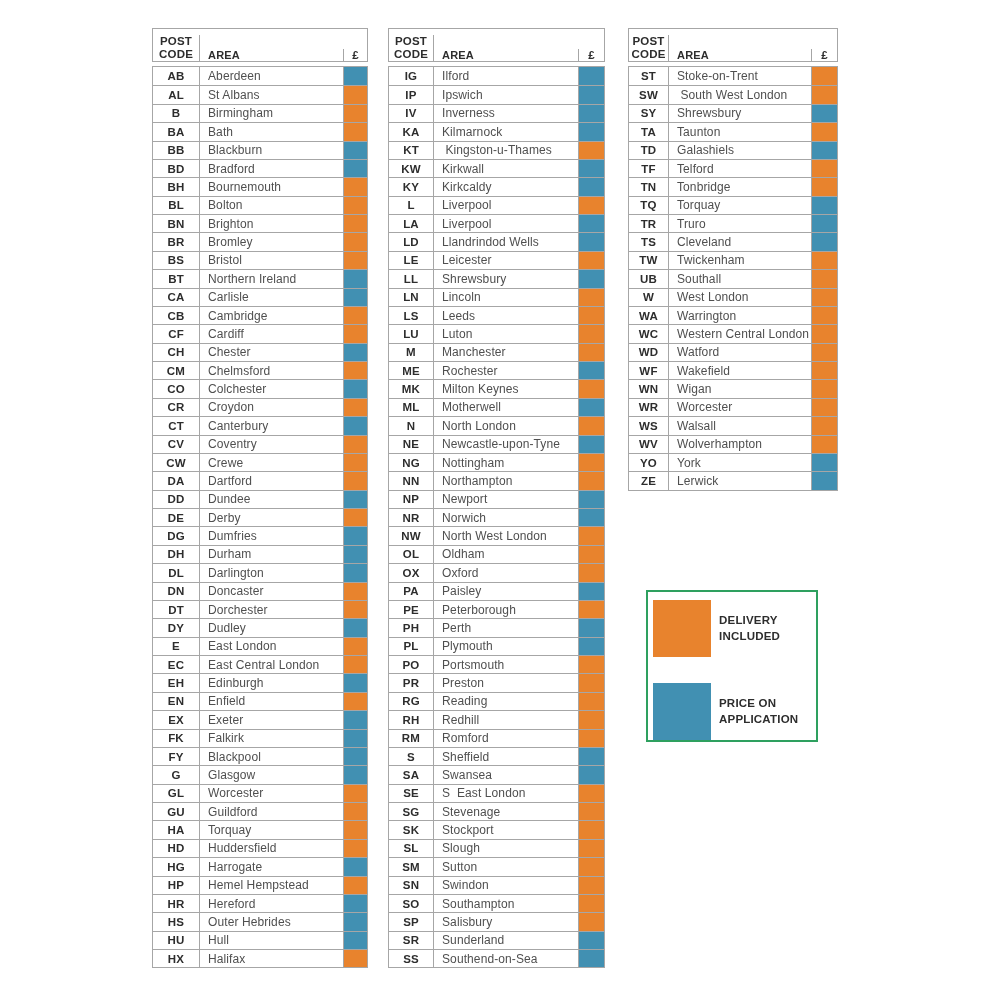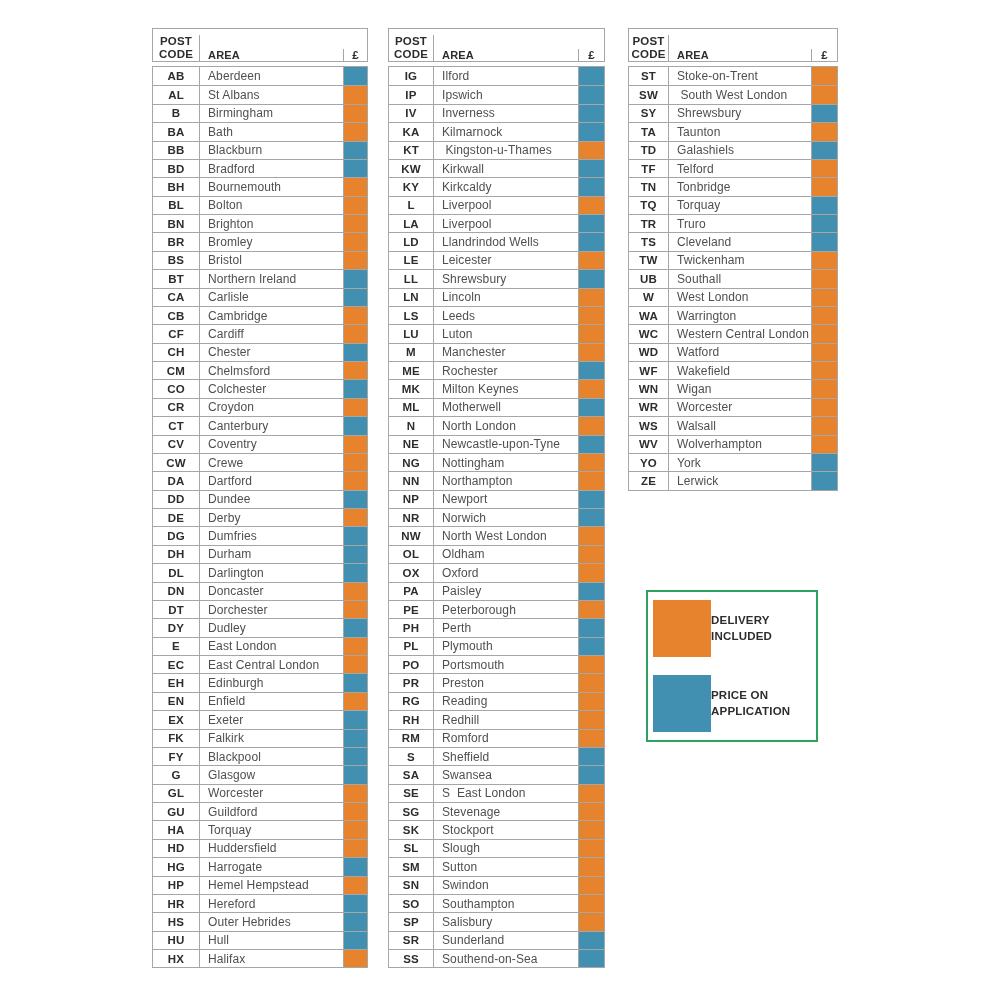--- a/index.html
+++ b/index.html
@@ -32,25 +32,25 @@
   
   #t1 .c-code,#t1 .h-code{width:44px;}
   #t1 .c-price,#t1 .h-price{width:25px;}
   #t2 .c-code,#t2 .h-code{width:39px;}
   #t2 .c-price,#t2 .h-price{width:25px;}
 
   .legend{position:absolute;left:646px;top:590px;width:172px;height:152px;border:2px solid var(--green);
           box-sizing:border-box;background:#fff;}
   .legend-item{position:absolute;left:5px;display:flex;align-items:center;}
   .legend-item.l1{top:8px;}
-  .legend-item.l2{top:83px;}
+  .legend-item.l2{top:91px;}
   .swatch{width:58px;height:57px;flex:0 0 auto;}
   .swatch.delivery{background:var(--orange);}
   .swatch.poa{background:var(--blue);}
-  .legend-label{font-weight:bold;font-size:11.5px;color:var(--dark);line-height:1.35;
+  .legend-label{font-weight:bold;font-size:11.5px;color:var(--dark);margin-left:8px;line-height:1.35;
                 width:96px;letter-spacing:.2px;}
 </style>
 </head>
 <body>
 
 <div class="page">
 
   <div class="pc-table" id="t0">
     <div class="t-header">
       <div class="h-code">POST CODE</div>

